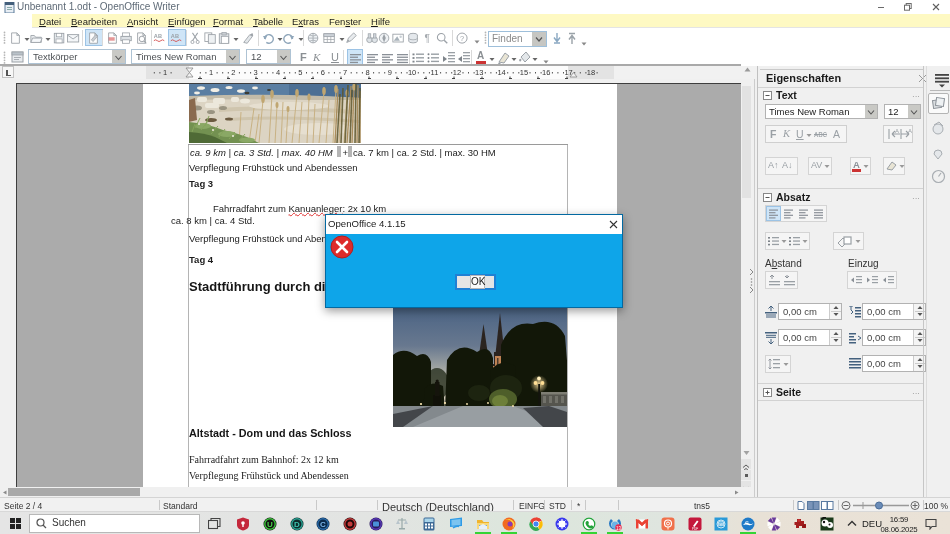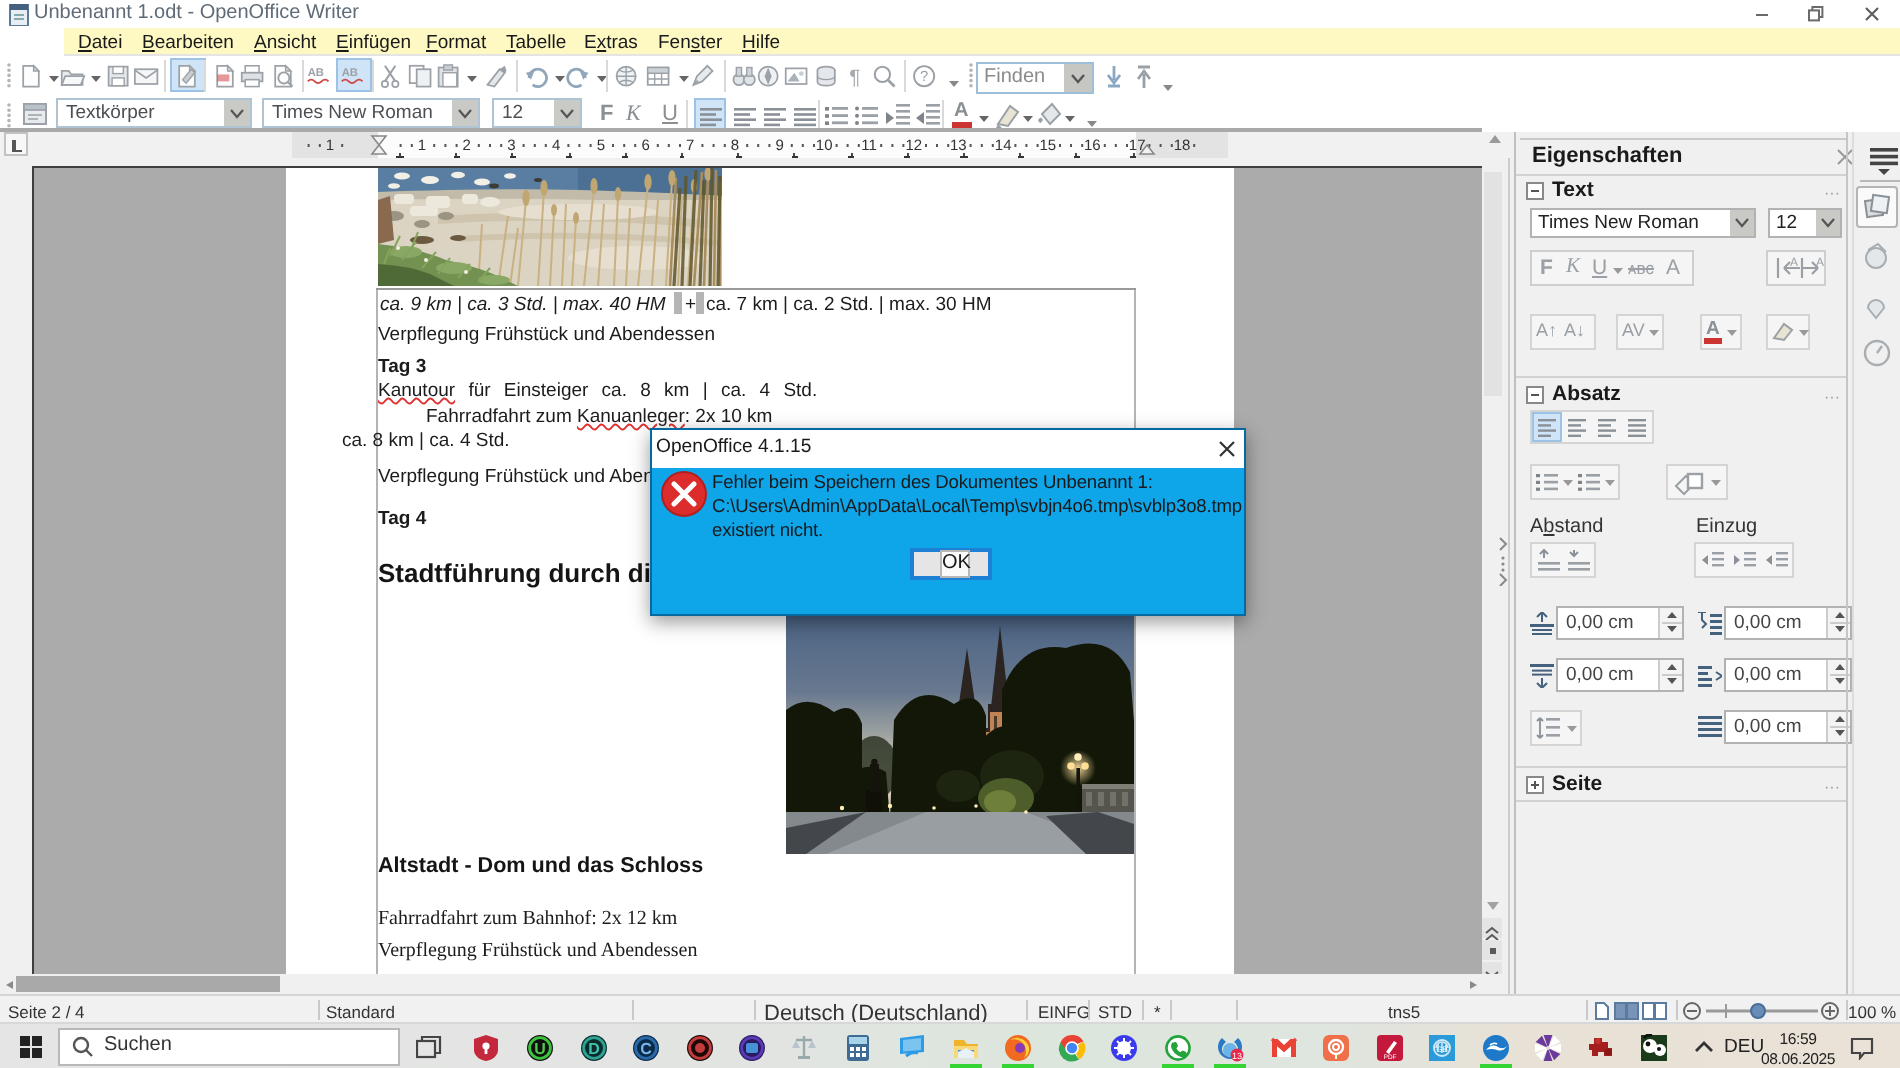--- a/index.html
+++ b/index.html
@@ -567,21 +567,20 @@
   <div class="abs" style="left:567px;top:66px;width:1px;height:342px;background:#b4b4b4;"></div>
   <div class="abs" style="left:188px;top:65px;width:380px;height:1px;background:#9a9a9a;"></div>
   <div class="abs" style="left:190px;top:68px;font-size:9.5px;color:#1c1c1c;font-style:italic;">ca. 9 km | ca. 3 Std. | max. 40 HM</div>
   <div class="abs" style="left:337px;top:67px;width:4px;height:11px;background:#b5b5b5;"></div>
   <div class="abs" style="left:342.5px;top:68px;font-size:9.5px;color:#1c1c1c;">+</div>
   <div class="abs" style="left:348px;top:67px;width:4px;height:11px;background:#b5b5b5;"></div>
   <div class="abs" style="left:353px;top:68px;font-size:9.5px;color:#1c1c1c;">ca. 7 km | ca. 2 Std. | max. 30 HM</div>
 
   <div class="abs" style="left:189px;top:83px;font-size:9.5px;color:#1c1c1c;">Verpflegung Frühstück und Abendessen</div>
   <div class="abs" style="left:189px;top:99px;font-size:9.5px;font-weight:bold;color:#1c1c1c;">Tag 3</div>
-  <div class="abs" style="left:189px;top:111px;font-size:9.5px;color:#1c1c1c;word-spacing:4px;"><span style="text-decoration:underline wavy #e03030 1px;text-underline-offset:0px;">Kanutour</span> für Einsteiger ca. 8 km | ca. 4 Std.</div>
   <div class="abs" style="left:189px;top:124px;font-size:9.5px;color:#1c1c1c;padding-left:24px;">Fahrradfahrt zum <span style="text-decoration:underline wavy #e03030 1px;text-underline-offset:0px;">Kanuanleger</span>: 2x 10 km</div>
   <div class="abs" style="left:171px;top:136px;font-size:9.5px;color:#1c1c1c;">ca. 8 km | ca. 4 Std.</div>
   <div class="abs" style="left:189px;top:154px;font-size:9.5px;color:#1c1c1c;">Verpflegung Frühstück und Abendessen</div>
   <div class="abs" style="left:189px;top:175px;font-size:9.5px;font-weight:bold;color:#1c1c1c;">Tag 4</div>
   <div class="abs" style="left:189px;top:200px;font-size:13px;font-weight:bold;color:#151515;">Stadtführung durch die Studentenstadt</div>
 
   <svg class="abs" style="left:393px;top:221px;" width="174" height="127" viewBox="0 0 174 127">
     <defs>
       <linearGradient id="sky" x1="0" y1="0" x2="0" y2="1">
         <stop offset="0" stop-color="#456082"></stop>
@@ -1216,17 +1215,16 @@
     <div class="abs" style="left:2px;top:3px;font-size:9.6px;color:#1a1a1a;">OpenOffice 4.1.15</div>
     <svg class="abs" style="left:283px;top:5px;" width="9" height="9" viewBox="0 0 9 9">
         <path d="M1 1 L8 8 M8 1 L1 8" stroke="#333" stroke-width="1.1"></path>
       </svg>
   </div>
   <svg class="abs" style="left:4px;top:20px;" width="24" height="24" viewBox="0 0 24 24">
     <circle cx="12" cy="12" r="11" fill="#dd2c2c"></circle>
     <circle cx="12" cy="12" r="11" fill="none" stroke="#b31f1f" stroke-width="1"></circle>
     <path d="M7 7 L17 17 M17 7 L7 17" stroke="#fff" stroke-width="2.6" stroke-linecap="round"></path>
   </svg>
-  <div class="abs" style="left:30px;top:20px;font-size:9.3px;color:#1a1a1a;line-height:12px;letter-spacing:-0.08px;">Fehler beim Speichern des Dokumentes Unbenannt 1:<br>C:\Users\Admin\AppData\Local\Temp\svbjn4o6.tmp\svblp3o8.tmp<br>existiert nicht.</div>
   <div class="abs" style="left:129px;top:59px;width:41px;height:16px;background:#e5e5e5;border:2px solid #1e80d4;">
     <div class="abs" style="left:13px;top:-1px;width:15px;height:14px;background:#fafafa;border:1px solid #b8b8b8;text-align:center;font-size:10px;color:#1a1a1a;">OK</div>
   </div>
 </div>
 
 </body></html>

